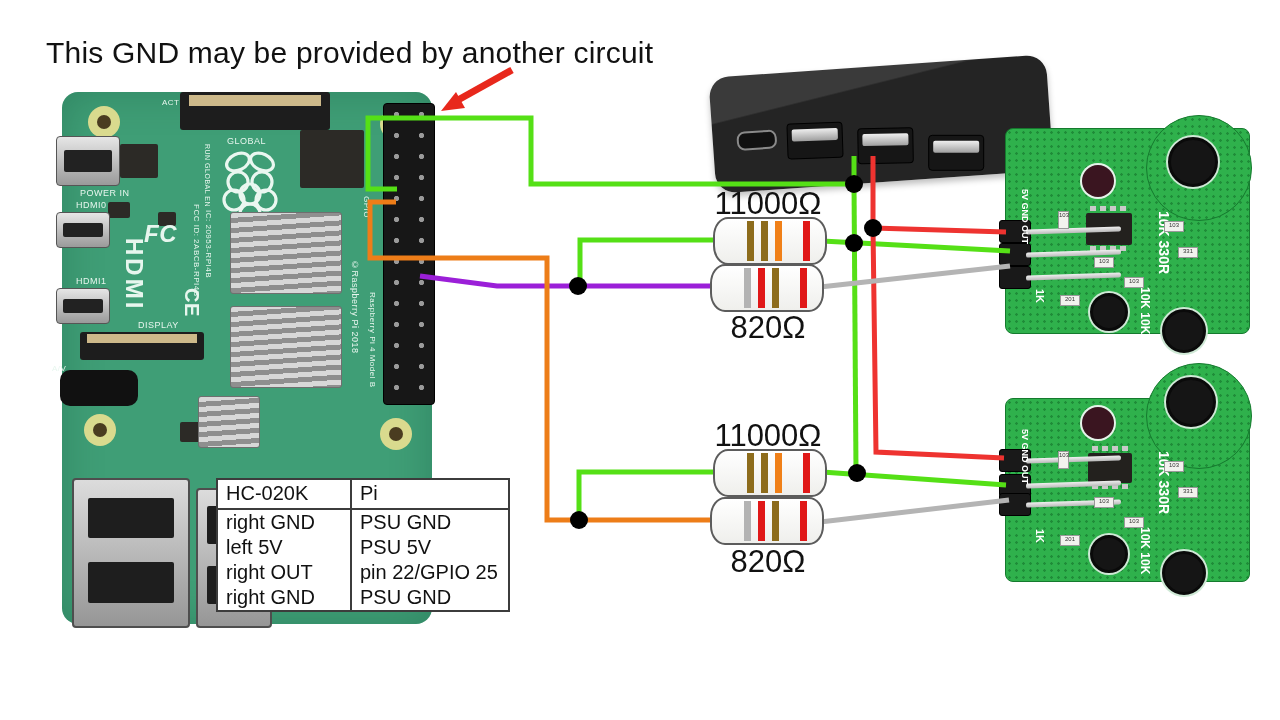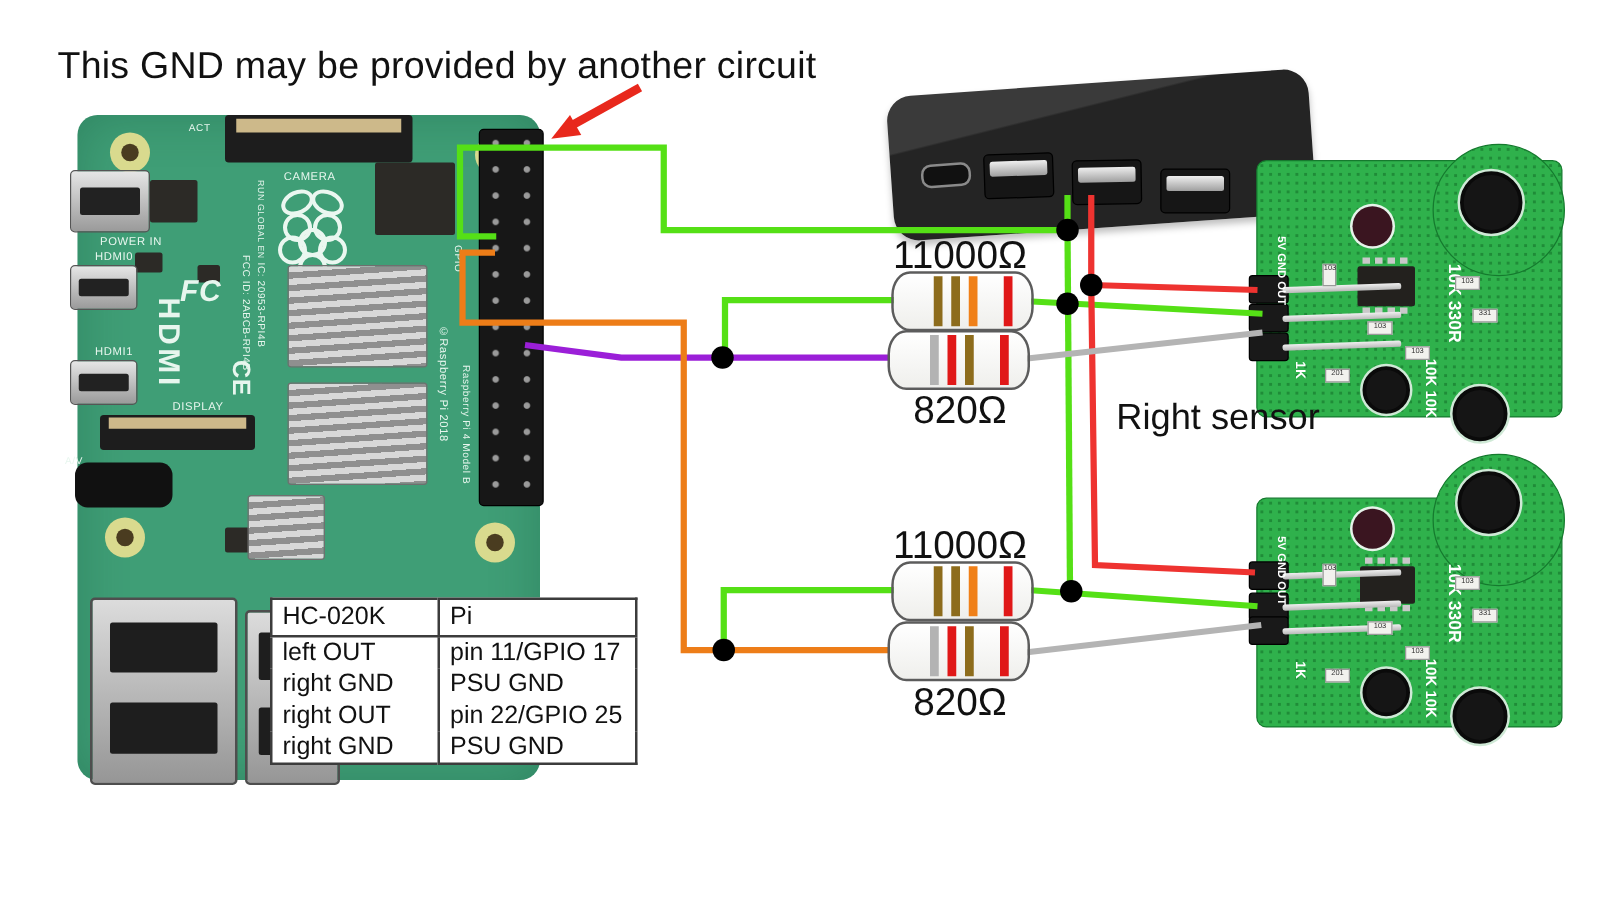--- a/index.html
+++ b/index.html
@@ -76,22 +76,22 @@
 
   <div class="abs pi">
     <div class="hole" style="left:26px;top:14px;"></div>
     <div class="hole" style="left:318px;top:16px;"></div>
     <div class="hole" style="left:22px;top:322px;"></div>
     <div class="hole" style="left:318px;top:326px;"></div>
 
     <div class="conn" style="left:118px;top:0;width:150px;height:38px;">
       <div class="flex"></div>
     </div>
-    <div class="silk" style="left:165px;top:44px;">CAMERA</div>
-    <div class="silk" style="left:89px;top:6px;font-size:8px;">ACT</div>
+    <div class="silk" style="left:165px;top:44px;">GLOBAL</div>
+    <div class="silk" style="left:100px;top:6px;font-size:8px;">ACT</div>
     <div class="silk vtext" style="left:142px;top:52px;font-size:7px;">RUN GLOBAL EN</div>
 
     <div class="chipblk" style="left:238px;top:38px;width:64px;height:58px;"></div>
     <div class="chipblk" style="left:58px;top:52px;width:38px;height:34px;"></div>
     <div class="chipblk" style="left:46px;top:110px;width:22px;height:16px;"></div>
     <div class="chipblk" style="left:96px;top:120px;width:18px;height:14px;"></div>
     <div class="chipblk" style="left:60px;top:242px;width:46px;height:22px;"></div>
     <div class="chipblk" style="left:118px;top:330px;width:40px;height:20px;"></div>
 
     <div class="port" style="left:-6px;top:44px;width:62px;height:48px;">
@@ -287,37 +287,36 @@
     <div class="band" style="background: rgb(224, 24, 24);"></div>
     <div class="band" style="background: rgb(141, 108, 28);"></div>
     <div class="band" style="background: rgb(224, 24, 24);"></div>
   </div>
 
   <div class="abs res-label" style="left:688px;top:186px;">11000Ω</div>
   <div class="abs res-label" style="left:688px;top:310px;">820Ω</div>
   <div class="abs res-label" style="left:688px;top:418px;">11000Ω</div>
   <div class="abs res-label" style="left:688px;top:544px;">820Ω</div>
 
-  <div class="abs sensor-label" style="left:893px;top:318px;">Right sensor</div>
 
   <table class="abs pintable">
     <thead>
       <tr>
         <th>HC-020K</th>
         <th>Pi</th>
       </tr>
     </thead>
     <tbody>
         <tr>
-          <td>left OUT</td>
-          <td>pin 11/GPIO 17</td>
+          <td>right GND</td>
+          <td>PSU GND</td>
         </tr>
         <tr>
-          <td>right GND</td>
-          <td>PSU GND</td>
+          <td>left 5V</td>
+          <td>PSU 5V</td>
         </tr>
         <tr>
           <td>right OUT</td>
           <td>pin 22/GPIO 25</td>
         </tr>
         <tr>
           <td>right GND</td>
           <td>PSU GND</td>
         </tr>
       </tbody>

